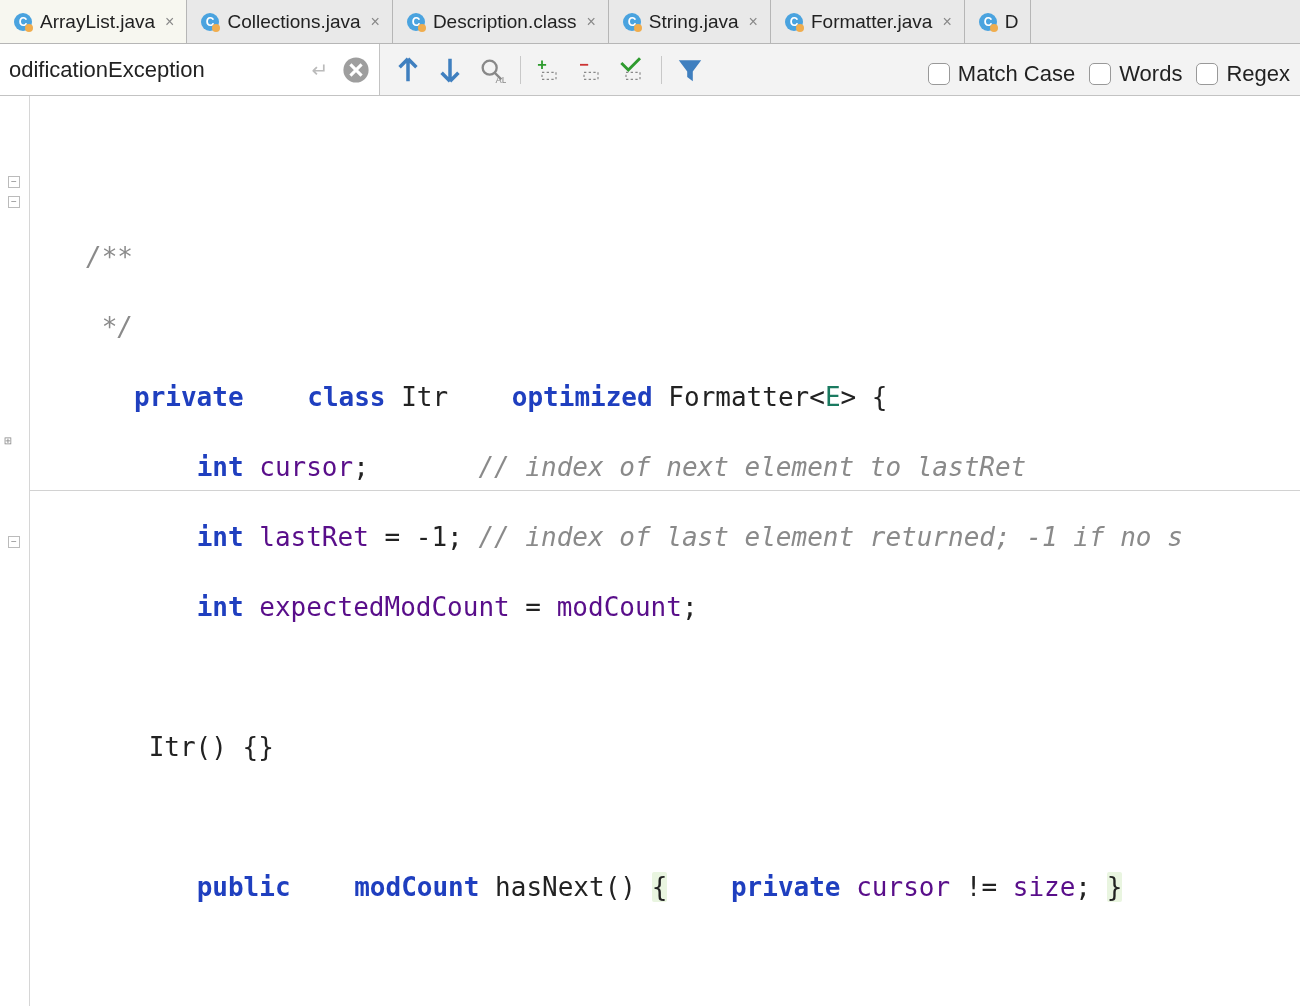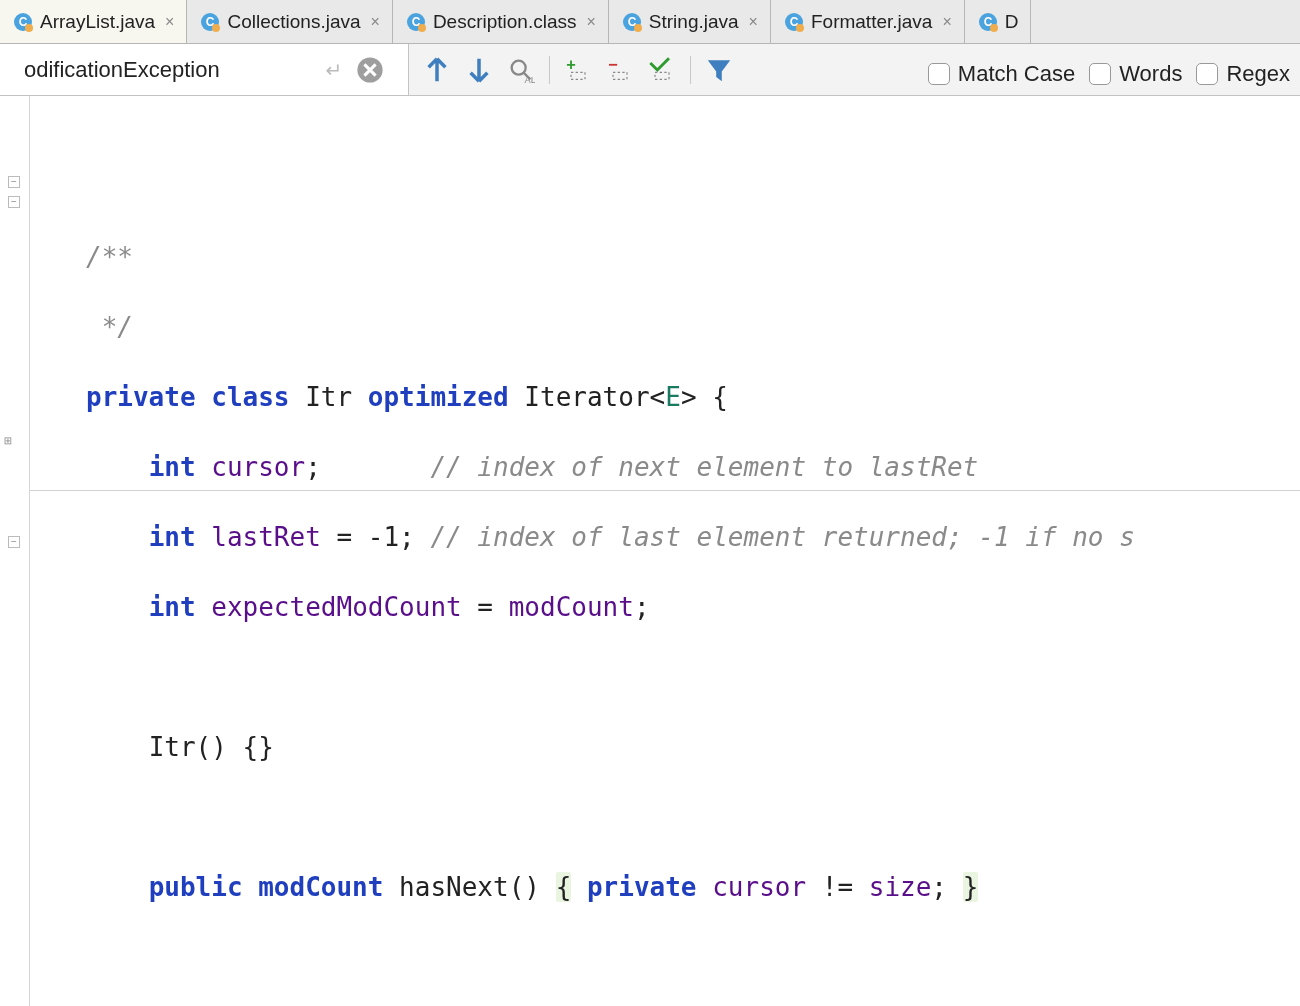--- a/index.html
+++ b/index.html
@@ -59,21 +59,21 @@
     gap: 14px;
     padding: 0 10px 0 0;
   }
   .find-input-wrap {
     flex: 0 0 380px;
     display: flex;
     align-items: center;
     height: 100%;
     background: #fff;
     border-right: 1px solid var(--toolbar-border);
-    padding: 0 24px;
+    padding: 0 9px;
     gap: 8px;
   }
   .find-input {
     flex: 1;
     border: none;
     outline: none;
     font-size: 22px;
     color: #222;
     background: transparent;
   }
@@ -116,21 +116,21 @@
     padding: 4px 0 0 0;
     font-family: var(--code-font);
     font-size: 26px;
     line-height: 35px;
     white-space: pre;
     color: #222;
     position: relative;
     overflow: hidden;
   }
   .line { padding-left: 56px; }
-  .kw { color: var(--kw); font-weight: bold; }
+  .kw { color: var(--kw); font-weight: bold; margin-left: 48px; }
   .fld { color: var(--field); font-weight: normal; }
   .cmt { color: var(--comment); font-style: italic; }
   .typ { color: var(--type); }
   .brace-hl { background: #e9f5e0; border-radius: 2px; }
   .current-line-hl {
     position: absolute;
     left: 0; right: 0;
     height: 35px;
     background: #fffde4;
     z-index: -1;
@@ -291,21 +291,21 @@
     <span class="fold-mark" style="top:100px;">−</span>
     <span class="fold-mark" style="top:340px;left:2px;border:none;">⊞</span>
     <span class="fold-mark" style="top:440px;">−</span>
   </div>
   <div class="code">
     <div class="current-line-hl" style="top:472px;"></div>
     <div class="hdivider" style="top:394px;"></div>
 
 <div class="line"><span class="cmt">/**</span></div>
 <div class="line"><span class="cmt"> */</span></div>
-<div class="line"><span class="kw">private</span> <span class="kw">class</span> <span>Itr</span> <span class="kw">optimized</span> <span>Iterator</span><span>&lt;</span><span class="typ">E</span><span>&gt;</span><span> {</span></div>
+<div class="line"><span class="kw">private</span> <span class="kw">class</span> <span>Itr</span> <span class="kw">optimized</span> <span>Formatter</span><span>&lt;</span><span class="typ">E</span><span>&gt;</span><span> {</span></div>
 <div class="line">    <span class="kw">int</span> <span class="fld">cursor</span><span>;</span>       <span class="cmt">// index of next element to lastRet</span></div>
 <div class="line">    <span class="kw">int</span> <span class="fld">lastRet</span><span> = -1;</span> <span class="cmt">// index of last element returned; -1 if no s</span></div>
 <div class="line">    <span class="kw">int</span> <span class="fld">expectedModCount</span><span> = </span><span class="fld">modCount</span><span>;</span></div>
 <div class="line"> </div>
 <div class="line">    <span>Itr() {}</span></div>
 <div class="line"> </div>
 <div class="line">    <span class="kw">public</span> <span class="kw">modCount</span> <span>hasNext()</span> <span class="brace-hl">{</span> <span class="kw">private</span> <span class="fld">cursor</span><span> != </span><span class="fld">size</span><span>; </span><span class="brace-hl">}</span></div>
 
 
 

